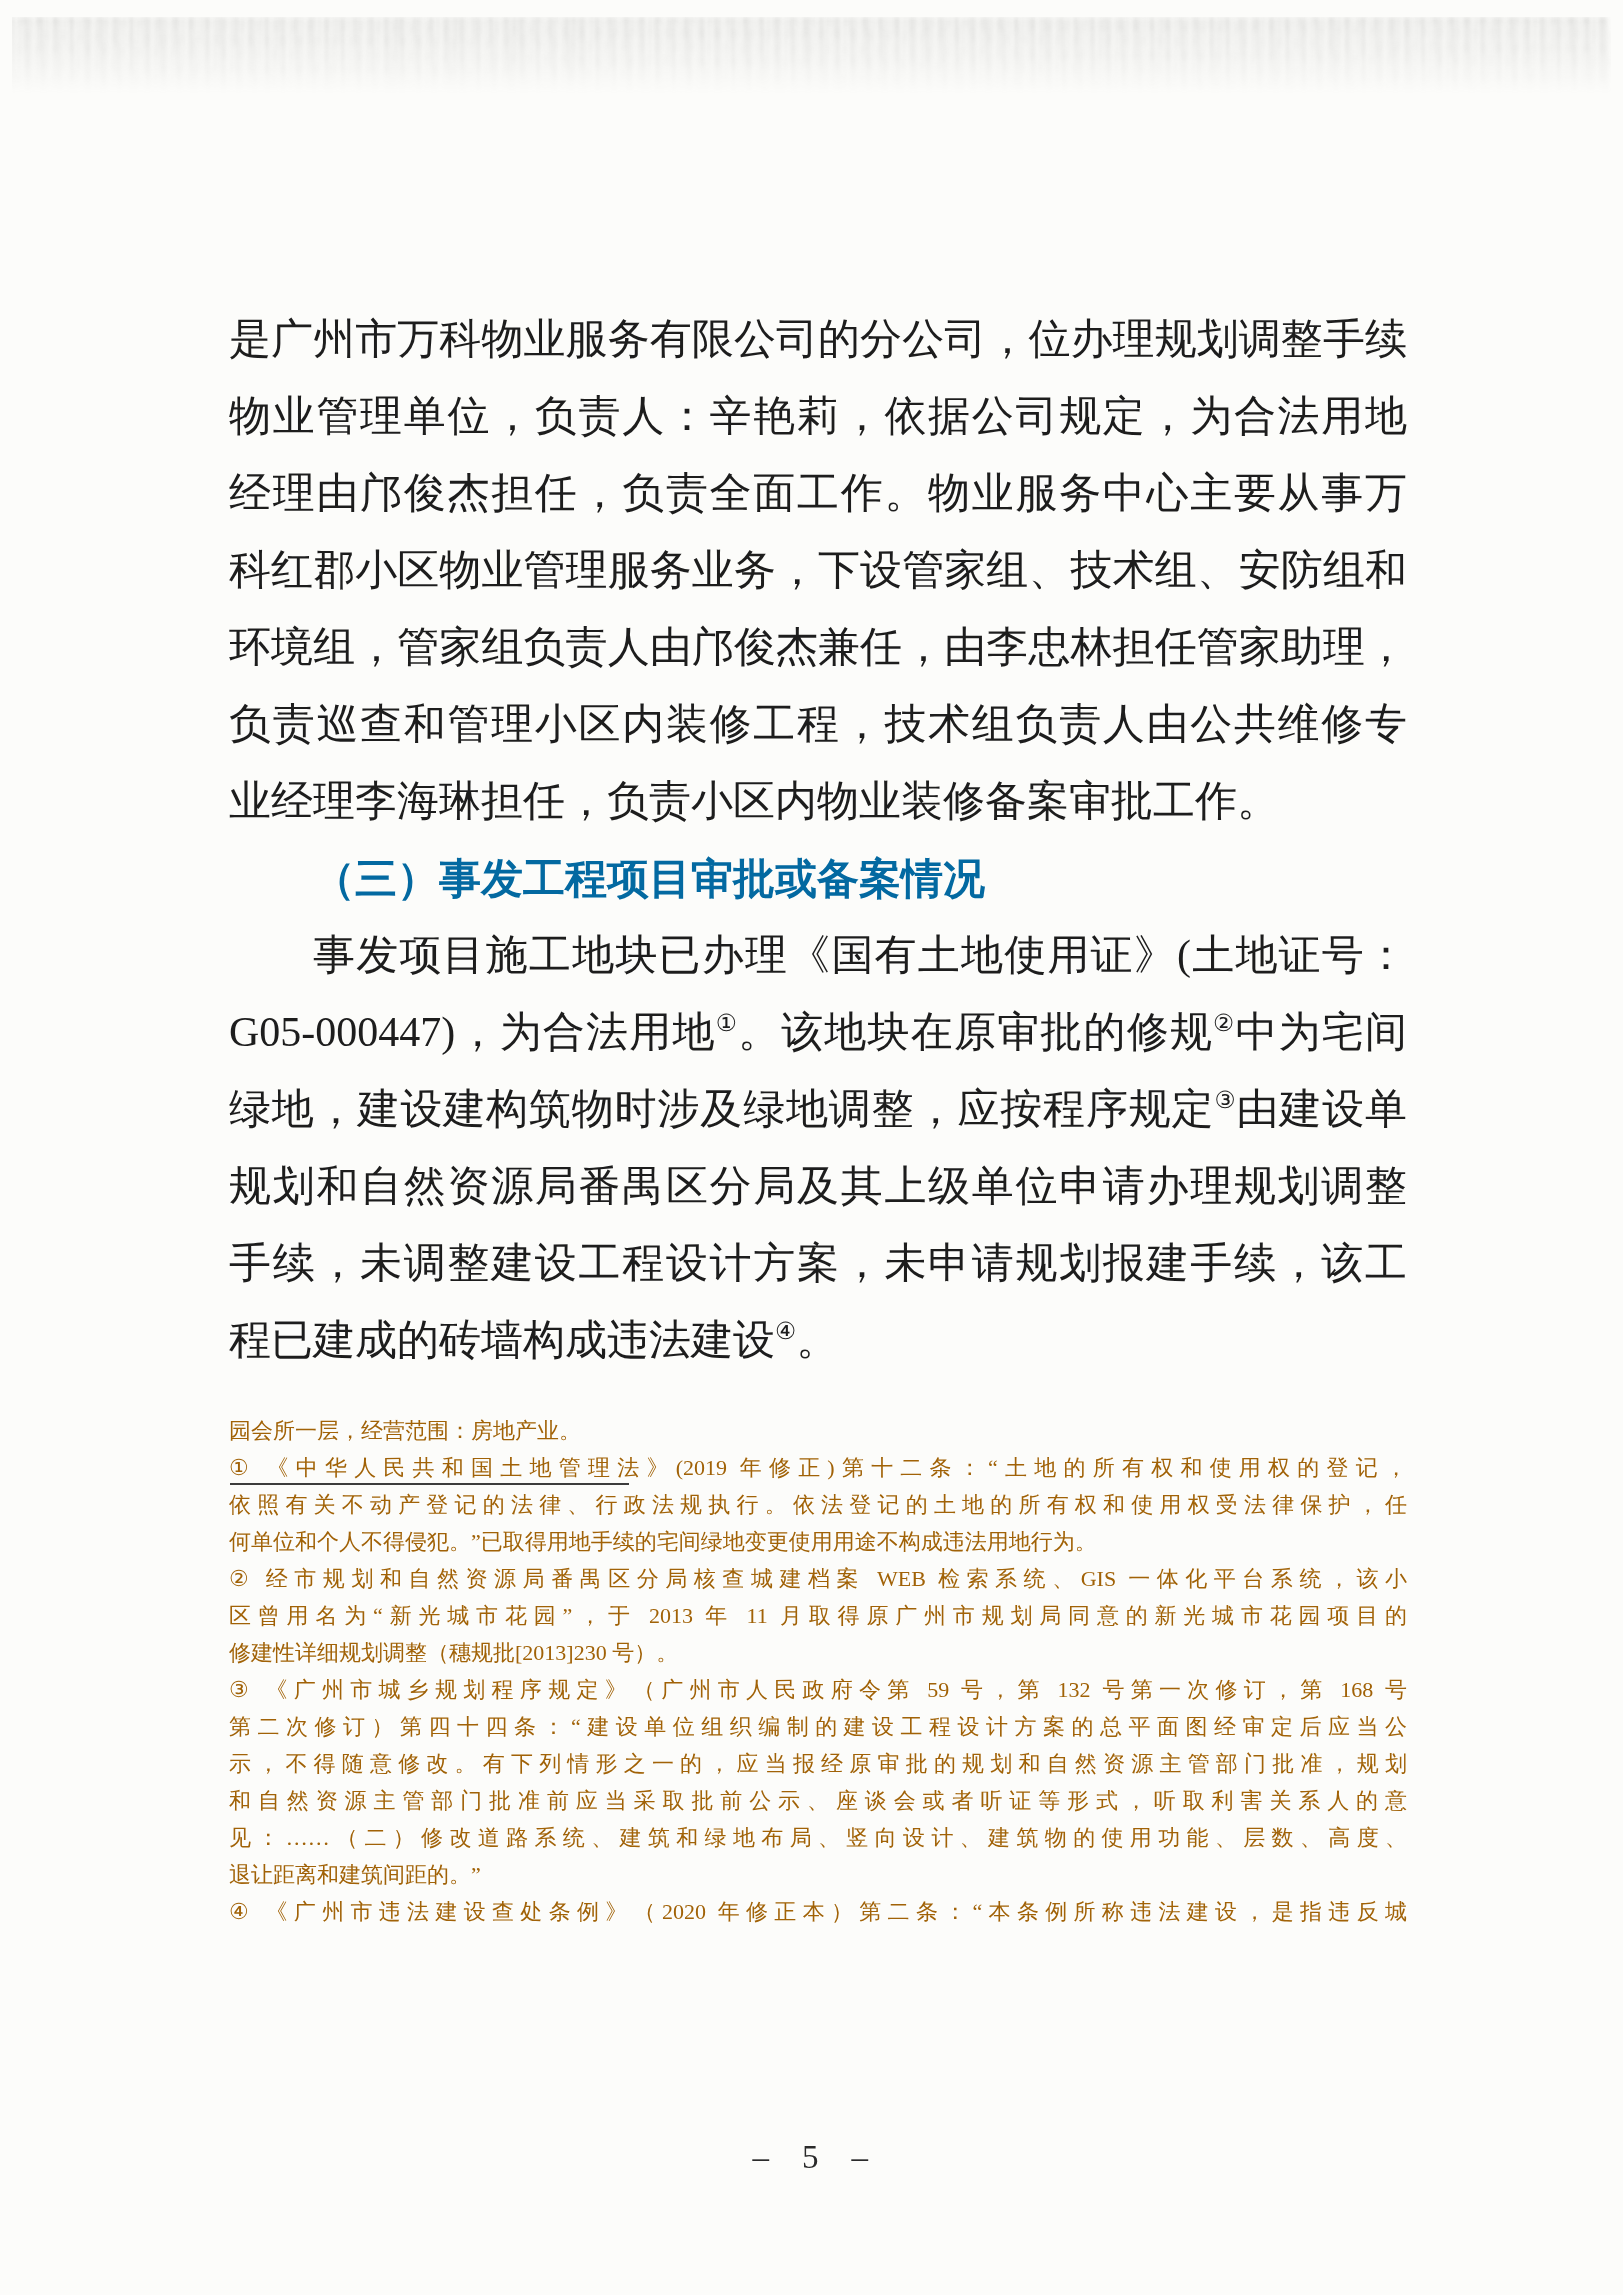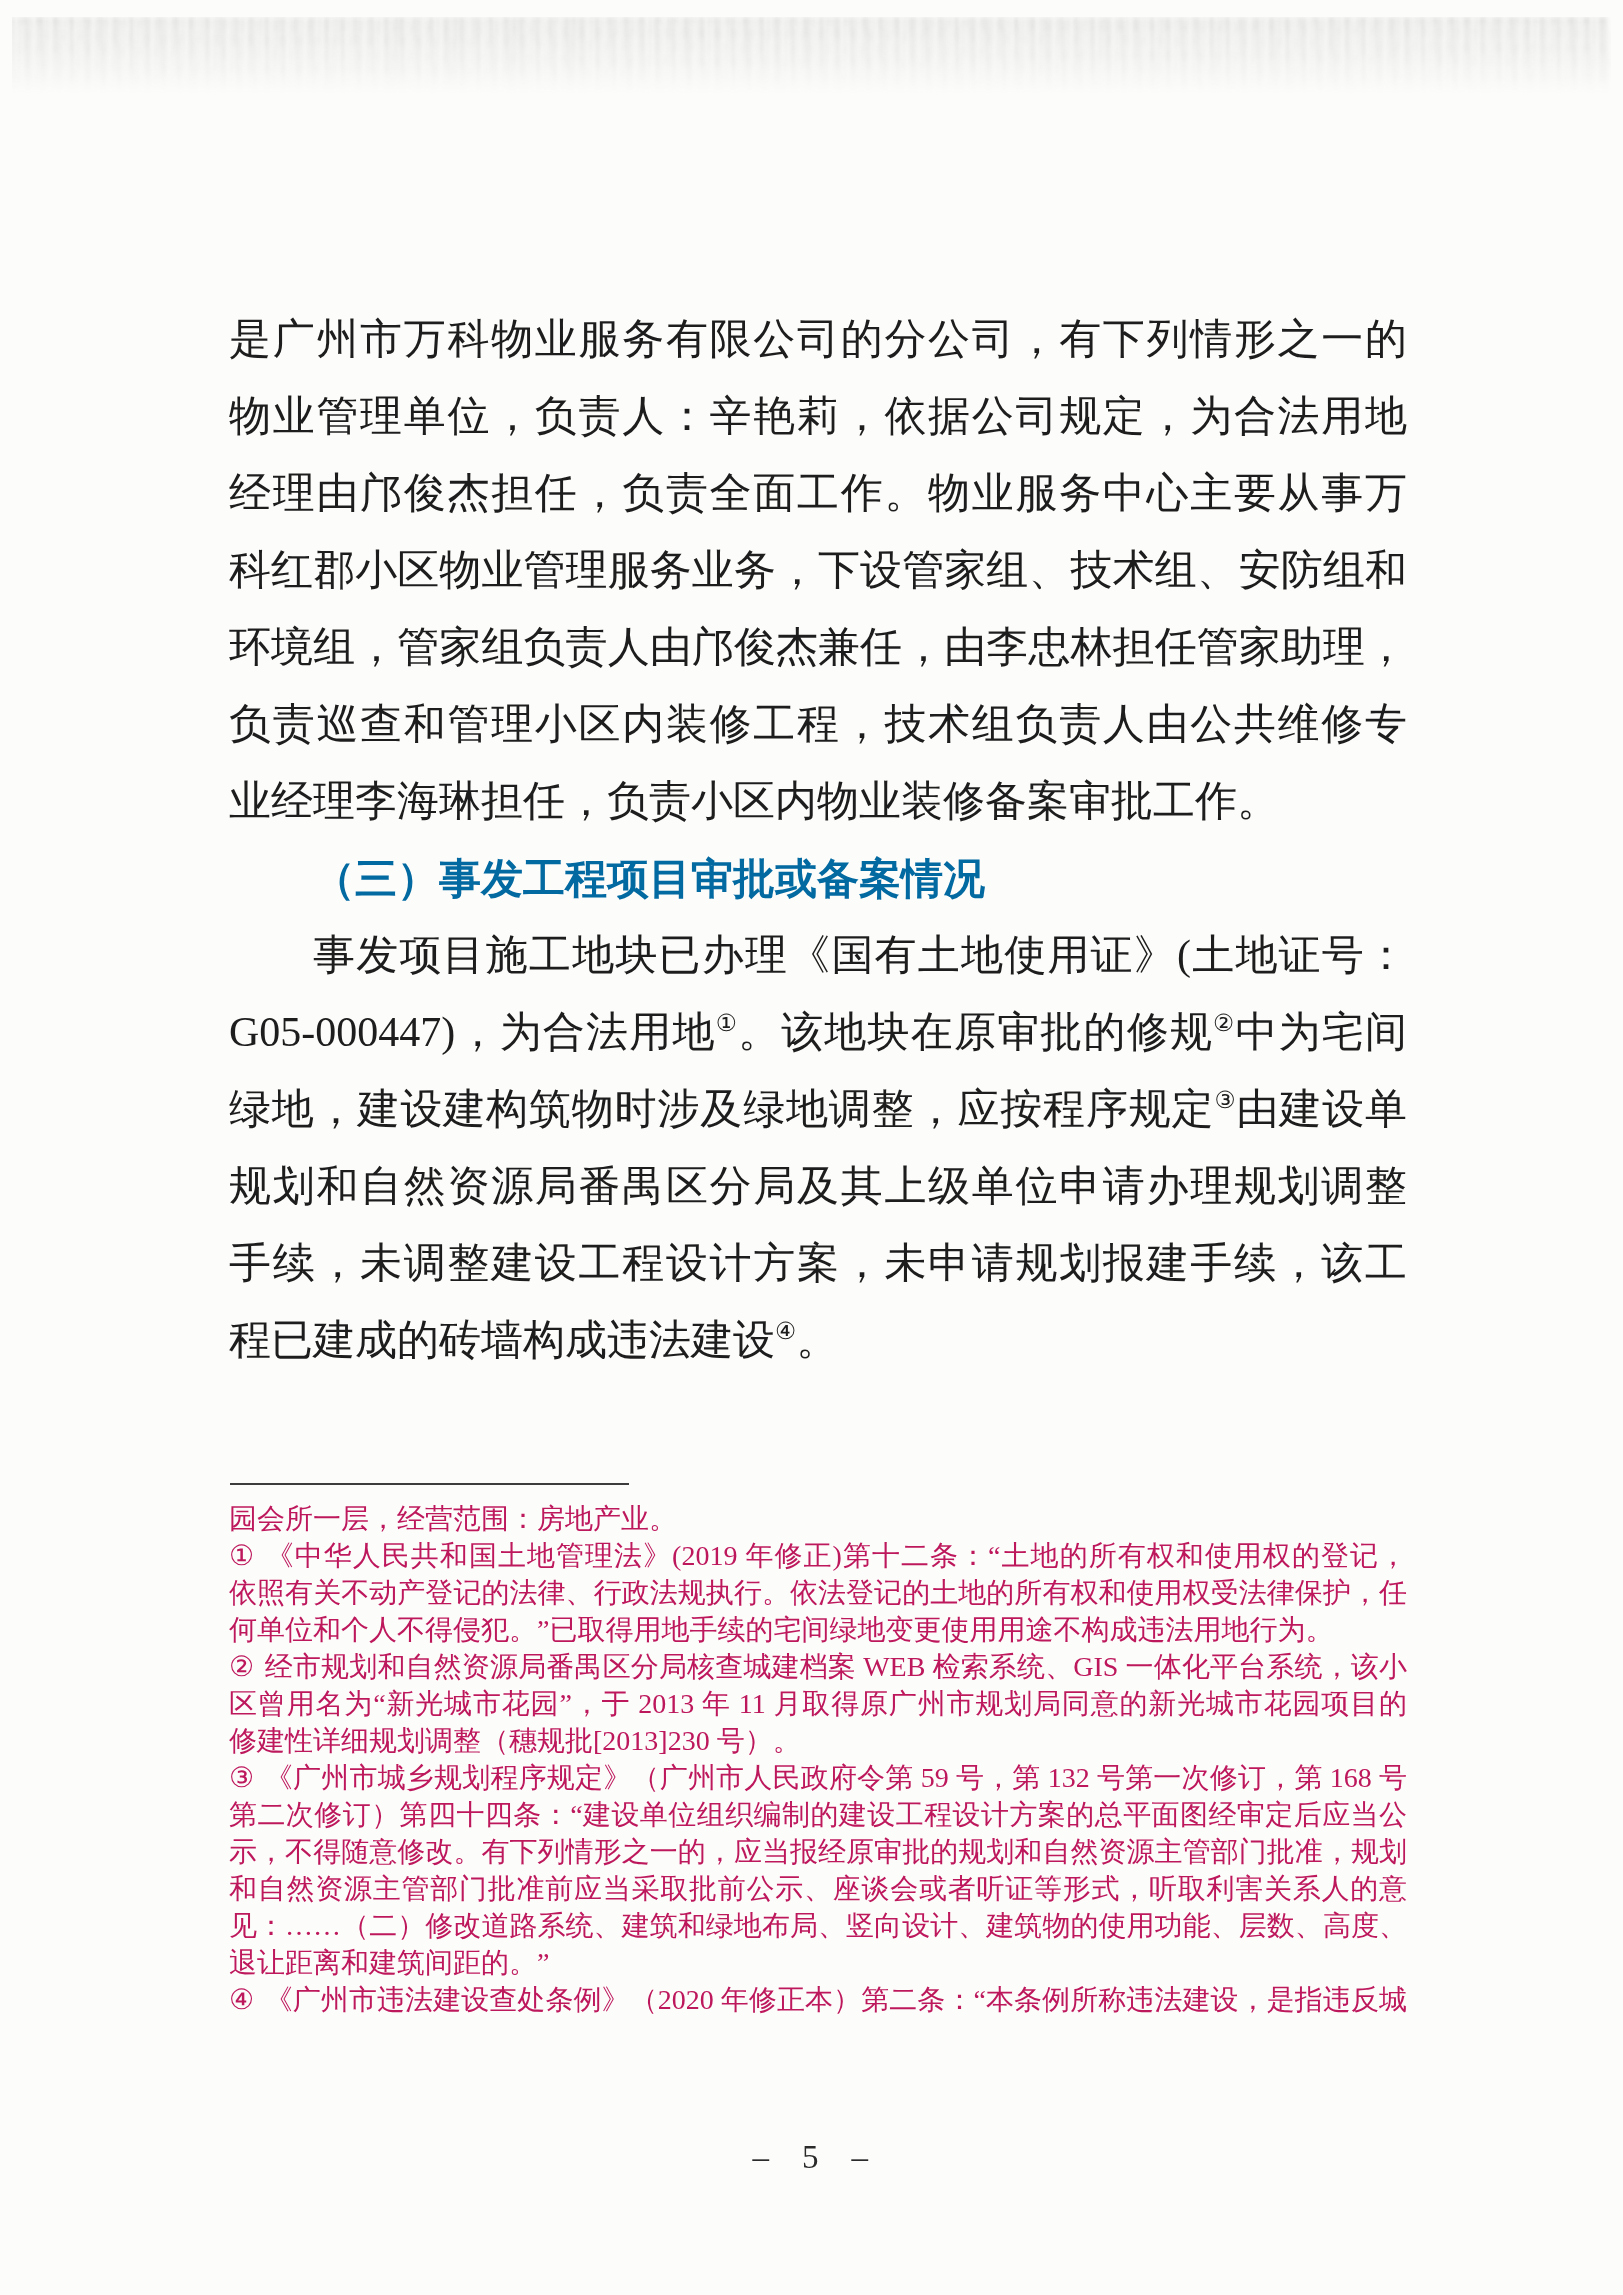--- a/index.html
+++ b/index.html
@@ -34,40 +34,40 @@
     font-weight:700;color:#0369a1;
   }
   .ref{
     font-size:23.6px;vertical-align:super;line-height:0;
   }
   .fnsep{
     position:absolute;left:230px;top:1483px;width:399px;height:0;
     border-top:2px solid #3c3c3c;
   }
   .footnotes{
-    position:absolute;left:229px;top:1500px;width:1178px;
-    font-size:28px;line-height:37px;color:#be185d;
+    position:absolute;left:229px;top:1412px;width:1178px;
+    font-size:22px;line-height:37px;color:#a16207;
   }
   .fline{height:37px;white-space:normal;}
   .fnmark{margin-right:10.5px;}
   .pagenum{
     position:absolute;left:0;top:2139px;width:100%;
     text-align:center;font-size:33px;color:#2a2a2a;
     letter-spacing:2.6px;word-spacing:19.6px;
   }
 </style>
 </head>
 <body>
 
 <div class="page">
 
   <div class="noise"></div>
 
   <div class="content">
-    <div class="bline j">是广州市万科物业服务有限公司的分公司，有下列情形之一的</div>
+    <div class="bline j">是广州市万科物业服务有限公司的分公司，位办理规划调整手续</div>
     <div class="bline j">物业管理单位，负责人：辛艳莉，依据公司规定，为合法用地</div>
     <div class="bline j">经理由邝俊杰担任，负责全面工作。物业服务中心主要从事万</div>
     <div class="bline j">科红郡小区物业管理服务业务，下设管家组、技术组、安防组和</div>
     <div class="bline j">环境组，管家组负责人由邝俊杰兼任，由李忠林担任管家助理，</div>
     <div class="bline j">负责巡查和管理小区内装修工程，技术组负责人由公共维修专</div>
     <div class="bline">业经理李海琳担任，负责小区内物业装修备案审批工作。</div>
 
     <div class="bline heading indent">（三）事发工程项目审批或备案情况</div>
 
     <div class="bline j indent">事发项目施工地块已办理《国有土地使用证》(土地证号：</div>

